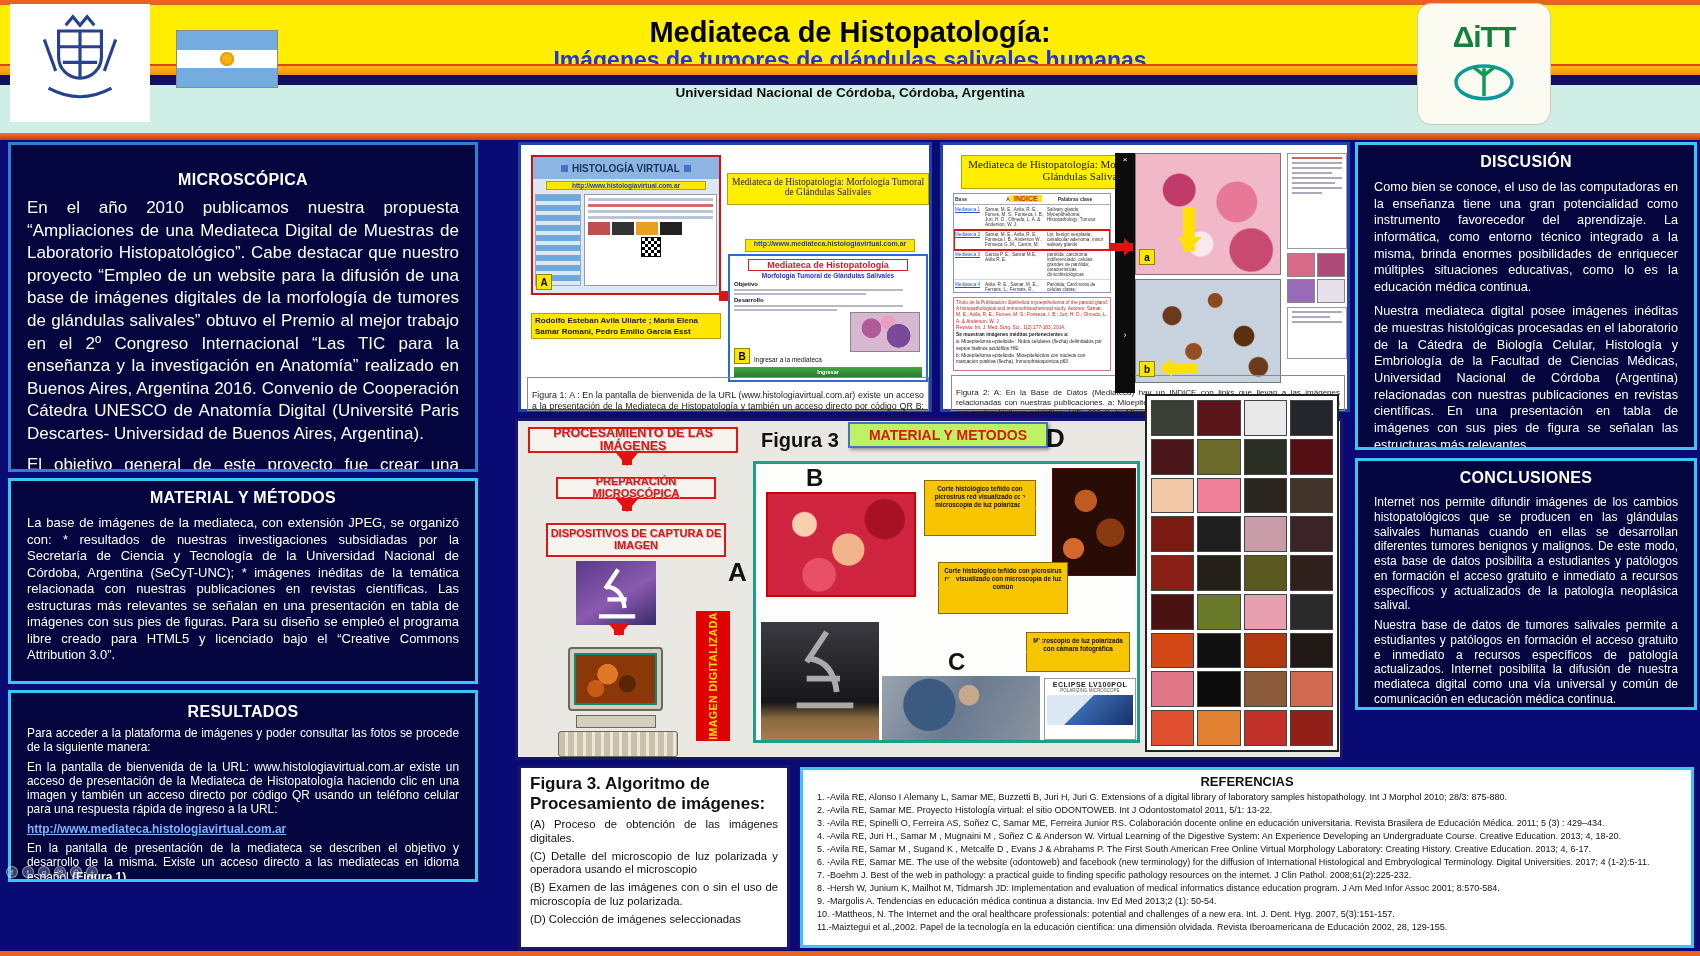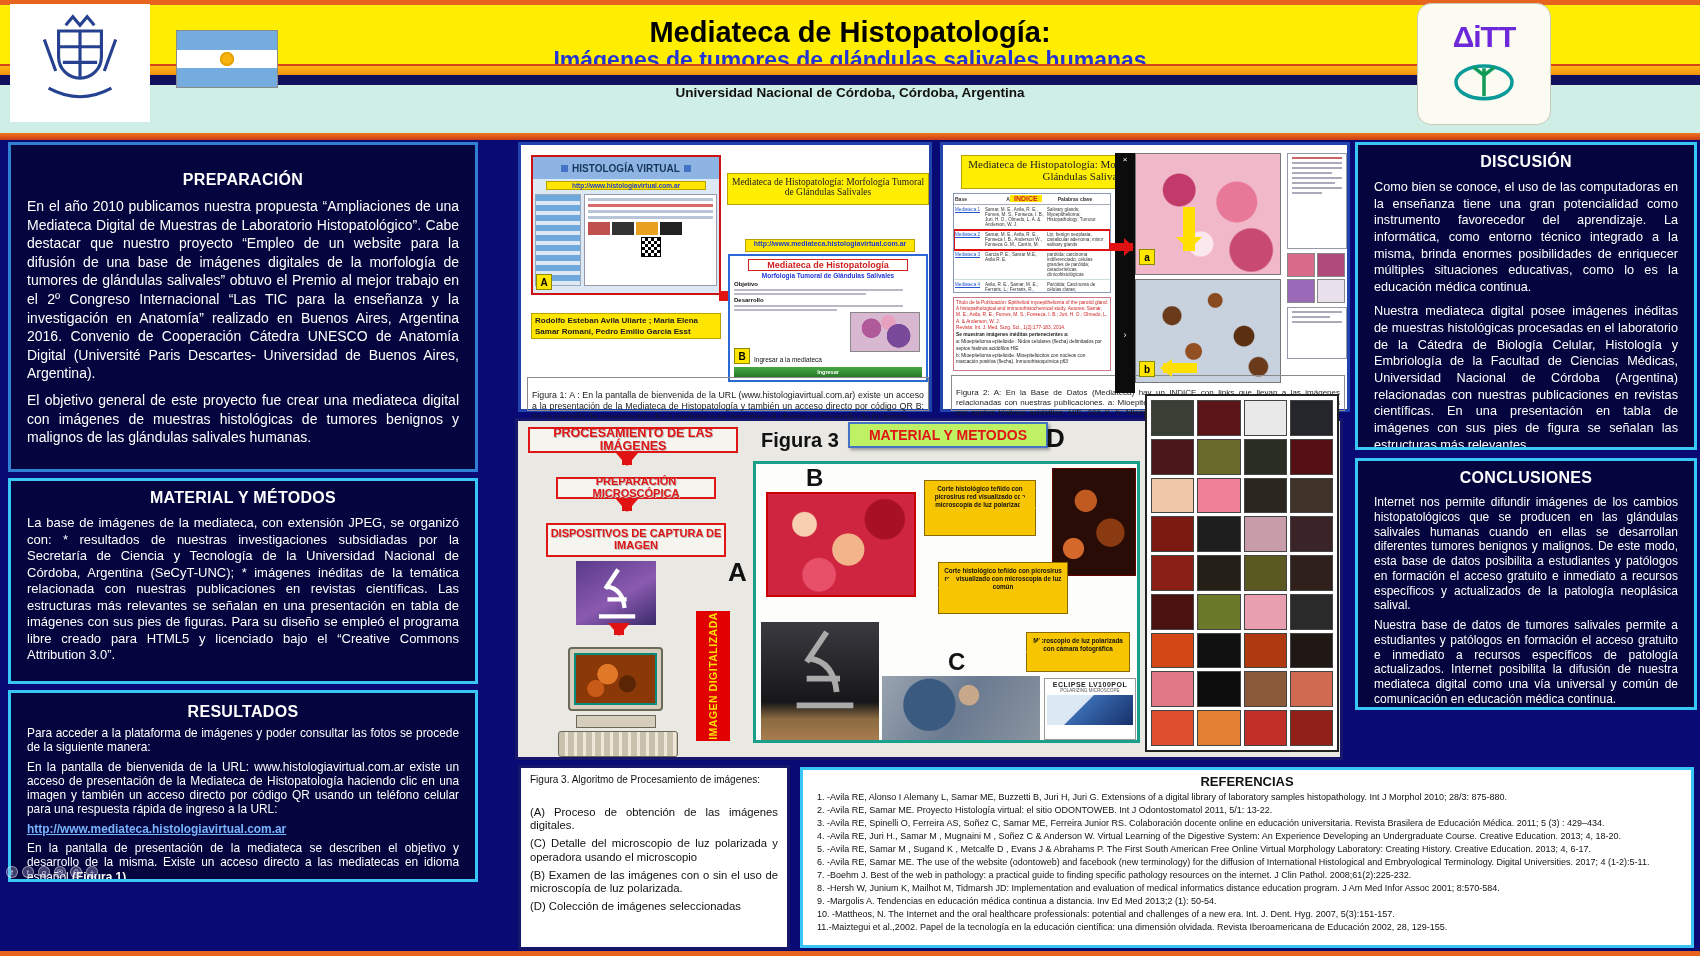--- a/index.html
+++ b/index.html
@@ -22,28 +22,28 @@
   .strip-bottom{left:0;top:951px;width:1700px;height:5px;background:#e8641e}
 
   .crest-box{left:10px;top:4px;width:140px;height:118px;background:#fff;display:flex;align-items:center;justify-content:center}
   .flag{left:176px;top:30px;width:102px;height:58px;border:1px solid #8a8a8a;display:flex;flex-direction:column}
   .flag>div{flex:1}
   .flag .b{background:#74acdf}.flag .w{background:#fff;position:relative}
   .flag .sun{position:absolute;left:50%;top:50%;width:14px;height:14px;margin:-7px 0 0 -7px;border-radius:50%;
     background:#f6b40e;box-shadow:0 0 0 2px #e8a100 inset}
   .aitt{left:1417px;top:3px;width:134px;height:122px;background:#fbfbf2;border:1px solid #c9c9b8;border-radius:14px;
     display:flex;flex-direction:column;align-items:center;justify-content:center;gap:2px}
-  .aitt-text{font-size:30px;font-weight:bold;color:#6d28d9;letter-spacing:-1px}
+  .aitt-text{font-size:30px;font-weight:bold;color:#15803d;letter-spacing:-1px}
 
   
   .panel{background:#04043e;border:3px solid #38c6f4;color:#fff;padding:0 16px;overflow:hidden}
   .panel h2{font-size:16px;text-align:center;margin:8px 0 8px;letter-spacing:.3px}
   .panel p{text-align:justify;margin-bottom:8px}
   #box-intro{left:8px;top:142px;width:470px;height:330px;border-color:#2f7fd4}
-  #box-intro p{font-size:14px;line-height:1.33}
+  #box-intro p{font-size:17px;line-height:1.33}
   #box-intro h2{margin-top:26px}
   #box-material{left:8px;top:478px;width:470px;height:206px}
   #box-material p{font-size:13px;line-height:1.27}
   #box-resultados{left:8px;top:690px;width:470px;height:192px}
   #box-resultados p{font-size:11.9px;line-height:1.2;margin-bottom:5px}
   #box-resultados h2{margin:10px 0 5px}
   #box-discusion{left:1355px;top:142px;width:342px;height:308px}
   #box-discusion p{font-size:12.7px;line-height:1.31}
   #box-conclusiones{left:1355px;top:458px;width:342px;height:252px}
   #box-conclusiones p{font-size:12px;line-height:1.23;margin-bottom:5px}
@@ -207,21 +207,21 @@
   .ec-art{height:30px;margin-top:2px;background:linear-gradient(135deg,#dce8f4 40%,#3a6ab0 41%,#16306a)}
 
   
   #dgrid{left:1145px;top:394px;width:194px;height:358px;background:#fff;border:2px solid #222;
     display:grid;grid-template-columns:repeat(4,1fr);gap:3px;padding:4px;z-index:6}
   .thumb{border:1px solid #444;min-height:0}
 
   
   #algoritmo{left:518px;top:765px;width:272px;height:185px;background:#fff;border:3px solid #16166a;
     color:#111;padding:6px 9px;overflow:hidden}
-  #algoritmo .at{font-weight:normal;font-size:10px;line-height:1.15;margin-bottom:20px}
+  #algoritmo .at{font-weight:bold;font-size:17px;line-height:1.15;margin-bottom:5px}
   #algoritmo .li{font-size:11.3px;line-height:1.22;margin-bottom:4px;text-align:justify}
   #refs{left:800px;top:767px;width:894px;height:181px;background:#fff;border:3px solid #38c6f4;
     color:#111;padding:4px 14px;overflow:hidden}
   #refs h3{text-align:center;font-size:13px;margin-bottom:2px}
   #refs .li{font-size:9px;line-height:1.45;white-space:nowrap;overflow:hidden}
 
   
   .social{left:6px;top:866px;display:flex;gap:4px}
   .social>div{width:12px;height:12px;border-radius:50%;background:rgba(200,200,225,.3);
     border:1px solid rgba(255,255,255,.45);color:#dde;font-size:7px;display:flex;align-items:center;justify-content:center}
@@ -271,21 +271,21 @@
     <div class="aitt-text">ΔiTT</div>
     <span>
       <svg width="70" height="48" viewBox="0 0 60 40">
         <ellipse cx="30" cy="22" rx="24" ry="14" fill="none" stroke="#0a9a9a" stroke-width="3"></ellipse>
         <path d="M30 34 V10 M30 16 l9 -7 M30 16 l-9 -7" stroke="#0f9b57" stroke-width="3" fill="none"></path>
       </svg>
     </span>
   </div>
 
   <div class="abs panel" id="box-intro">
-    <h2>PREPARACIÓN</h2>
+    <h2>MICROSCÓPICA</h2>
     <p>En el año 2010 publicamos nuestra propuesta “Ampliaciones de una Mediateca Digital de Muestras de Laboratorio Histopatológico”. Cabe destacar que nuestro proyecto “Empleo de un website para la difusión de una base de imágenes digitales de la morfología de tumores de glándulas salivales” obtuvo el Premio al mejor trabajo en el 2º Congreso Internacional “Las TIC para la enseñanza y la investigación en Anatomía” realizado en Buenos Aires, Argentina 2016. Convenio de Cooperación Cátedra UNESCO de Anatomía Digital (Université Paris Descartes- Universidad de Buenos Aires, Argentina).</p>
     <p>El objetivo general de este proyecto fue crear una mediateca digital con imágenes de muestras histológicas de tumores benignos y malignos de las glándulas salivales humanas.</p>
   </div>
 
   <div class="abs panel" id="box-material">
     <h2>MATERIAL Y MÉTODOS</h2>
     <p>La base de imágenes de la mediateca, con extensión JPEG, se organizó con: * resultados de nuestras investigaciones subsidiadas por la Secretaría de Ciencia y Tecnología de la Universidad Nacional de Córdoba, Argentina (SeCyT-UNC); * imágenes inéditas de la temática relacionada con nuestras publicaciones en revistas científicas. Las estructuras más relevantes se señalan en una presentación en tabla de imágenes con sus pies de figuras. Para su diseño se empleó el programa libre creado para HTML5 y licenciado bajo el “Creative Commons Attribution 3.0”.</p>
   </div>
 
   <div class="abs panel" id="box-resultados">

